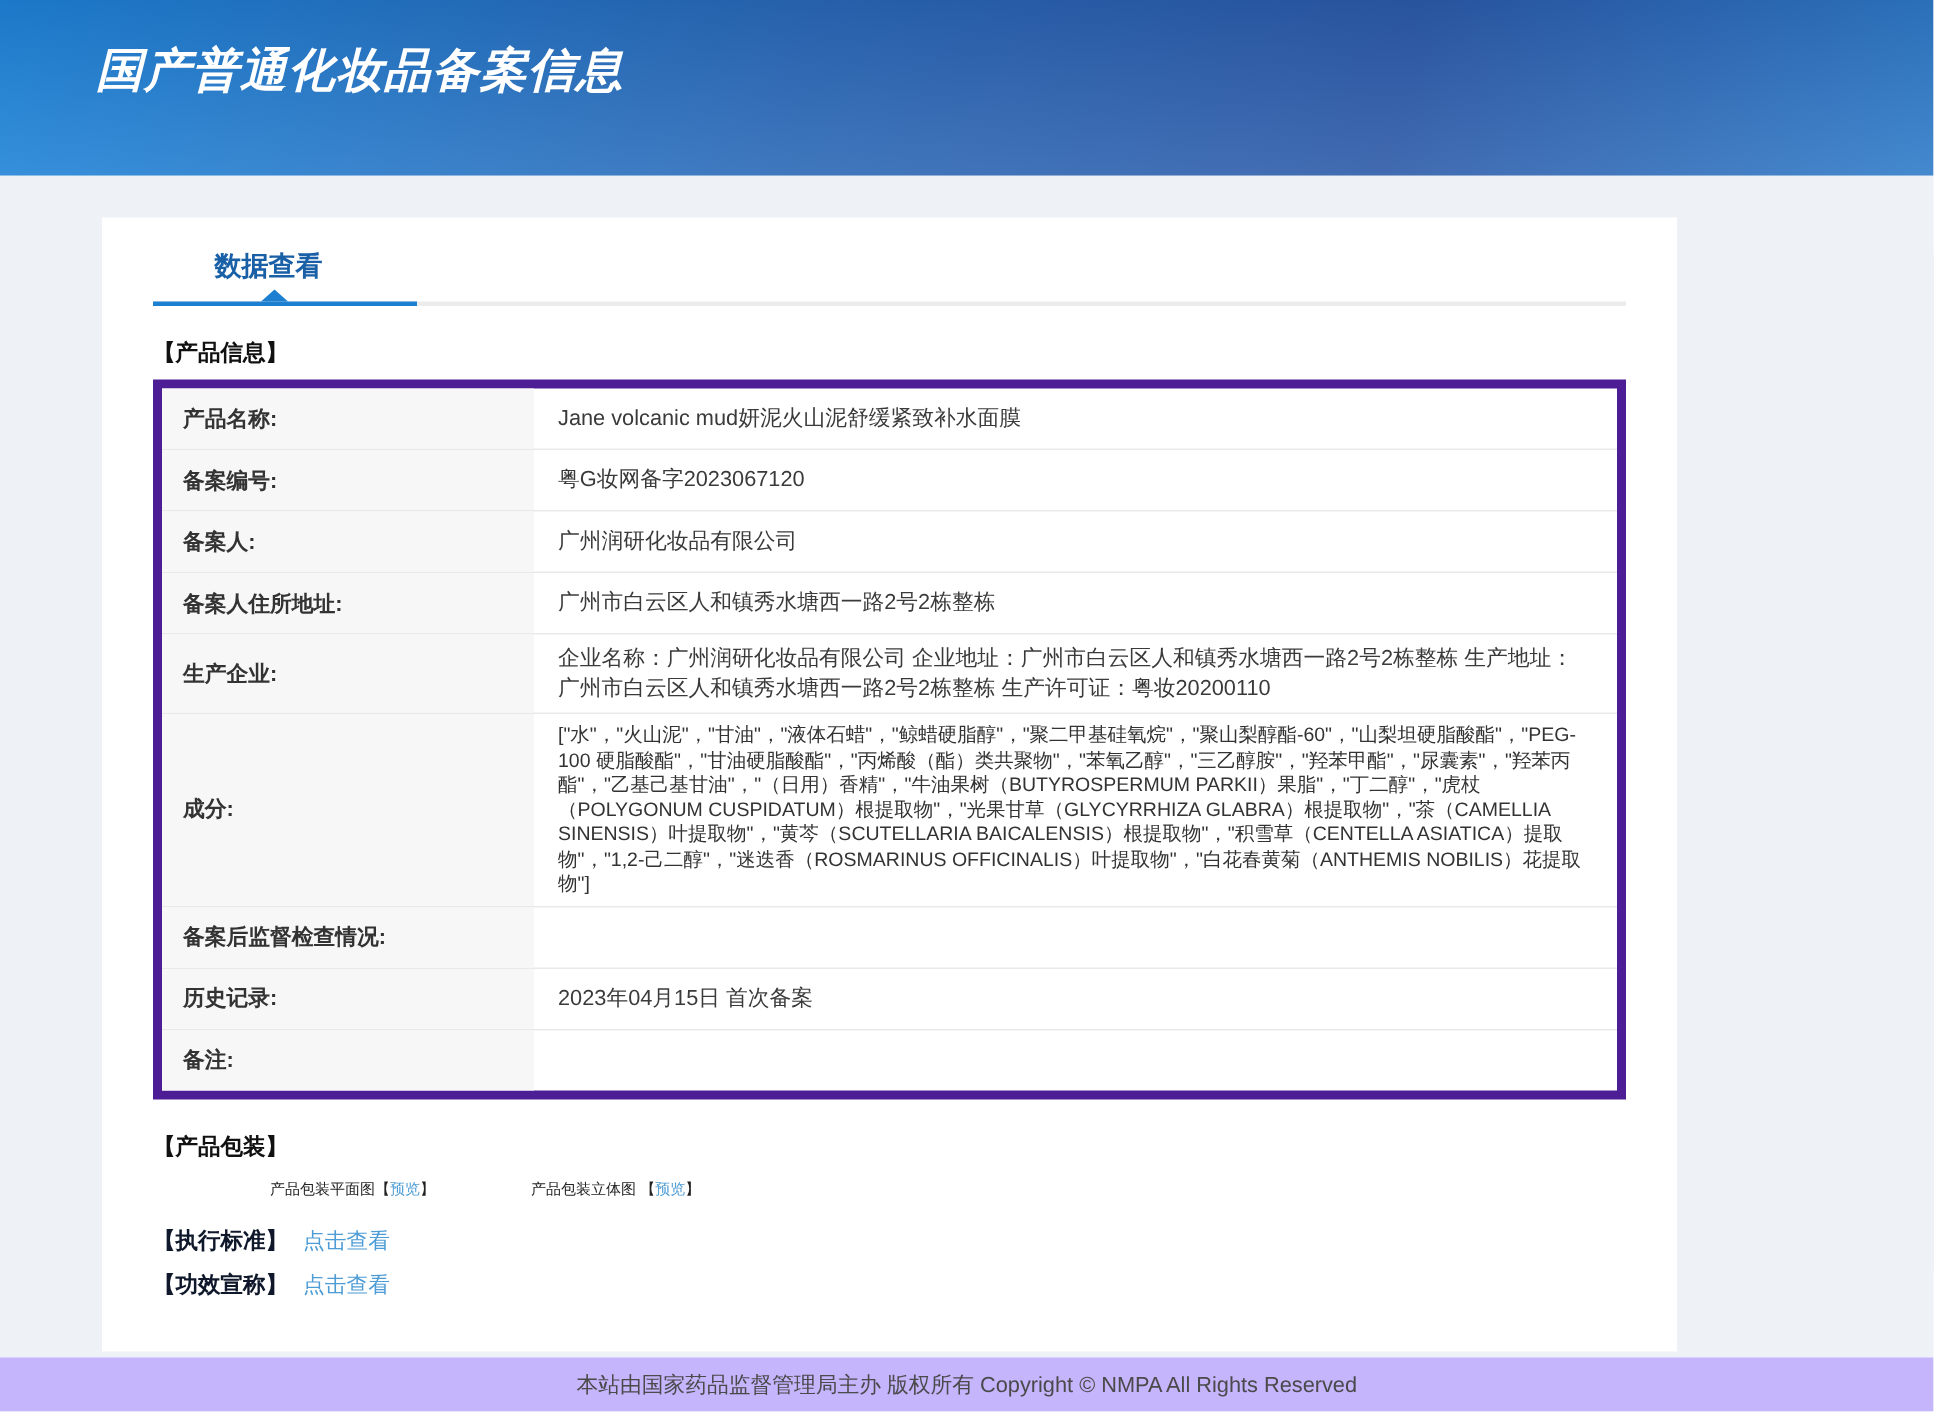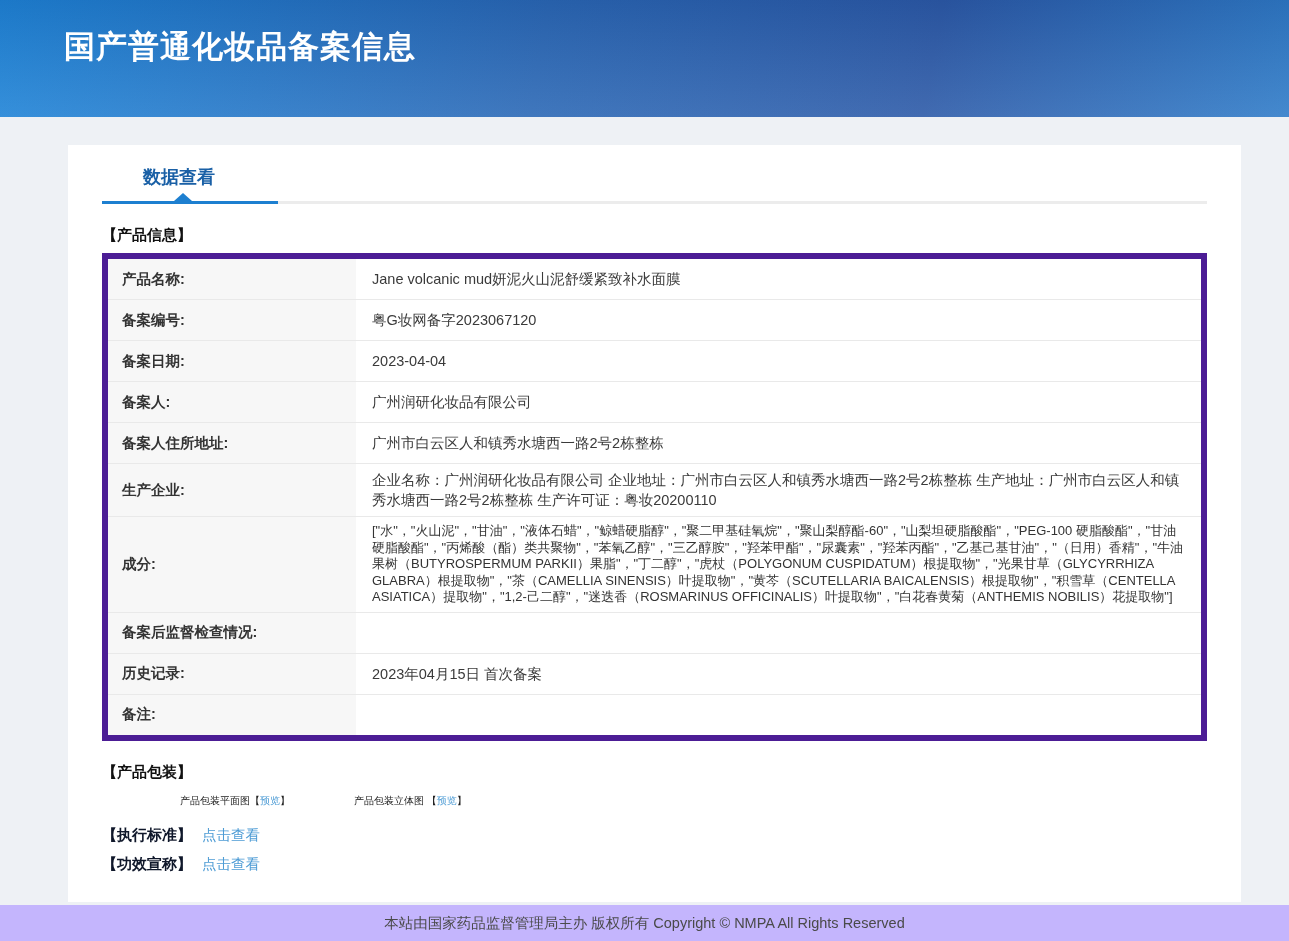--- a/index.html
+++ b/index.html
@@ -10,32 +10,33 @@
     font-family:"Liberation Sans","DejaVu Sans",sans-serif;
     overflow:hidden;
   }
 
   
   .header {
     height:117px;
     background:
       linear-gradient(to bottom, rgba(8,20,60,0.10), rgba(255,255,255,0.10)),
       linear-gradient(100deg, #1e84d8 0%, #2a68b6 42%, #2c5aa8 72%, #2f7cc9 100%);
+    font-style: italic;
   }
   .header h1 {
     padding:26px 0 0 64px;
     color:#ffffff;
     font-size:31px;
     font-weight:bold;
     letter-spacing:1px;
   }
 
   
   .card {
-    width:1173px;
+    width:1050px;
     min-height:756px;
     margin:28px 0 0 68px;
     background:#ffffff;
     box-sizing:border-box;
     padding:20px 34px 28px 34px;
   }
 
   
   .tab {
     display:inline-block;
@@ -119,24 +120,20 @@
   <div class="info-table">
     <div class="row">
       <div class="cell-label">产品名称:</div>
       <div class="cell-value">Jane volcanic mud妍泥火山泥舒缓紧致补水面膜</div>
     </div>
     <div class="row">
       <div class="cell-label">备案编号:</div>
       <div class="cell-value">粤G妆网备字2023067120</div>
     </div>
     <div class="row">
-      <div class="cell-label">备案日期:</div>
-      <div class="cell-value">2023-04-04</div>
-    </div>
-    <div class="row">
       <div class="cell-label">备案人:</div>
       <div class="cell-value">广州润研化妆品有限公司</div>
     </div>
     <div class="row">
       <div class="cell-label">备案人住所地址:</div>
       <div class="cell-value">广州市白云区人和镇秀水塘西一路2号2栋整栋</div>
     </div>
     <div class="row">
       <div class="cell-label">生产企业:</div>
       <div class="cell-value">企业名称：广州润研化妆品有限公司 企业地址：广州市白云区人和镇秀水塘西一路2号2栋整栋 生产地址：广州市白云区人和镇秀水塘西一路2号2栋整栋 生产许可证：粤妆20200110</div>

